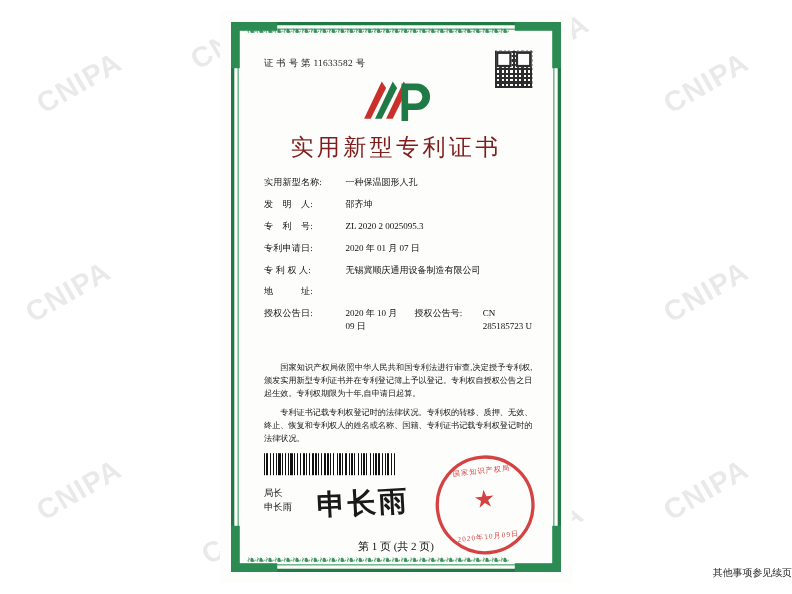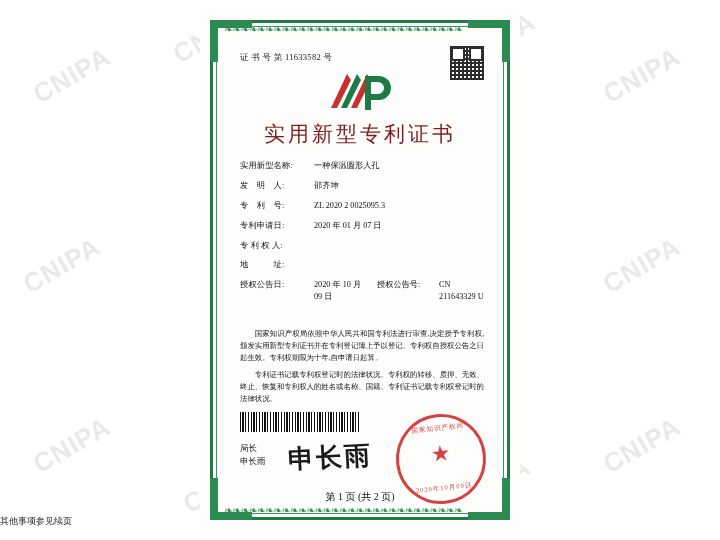--- a/index.html
+++ b/index.html
@@ -244,21 +244,21 @@
     text-align: center;
     font-size: 10px;
     color: #111;
   }
 
   
   .footer-note {
     position: absolute;
     left: 0; right: 0;
     bottom: 12px;
-    text-align: left;
+    text-align: right;
     font-size: 9px;
     color: #222;
     font-family: "DejaVu Serif", serif;
   }
 
   
   .wm {
     position: absolute;
     font-family: "Liberation Sans", sans-serif;
     font-weight: bold;
@@ -328,29 +328,30 @@
         <div class="row">
           <div class="lbl">专　利　号:</div>
           <div class="val">ZL 2020 2 0025095.3</div>
         </div>
         <div class="row">
           <div class="lbl">专利申请日:</div>
           <div class="val">2020 年 01 月 07 日</div>
         </div>
         <div class="row">
           <div class="lbl">专 利 权 人:</div>
+          <div class="val">无锡冀顺庆通用设备制造有限公司</div>
         </div>
         <div class="row">
           <div class="lbl">地　　　址:</div>
         </div>
         <div class="row two">
           <div class="lbl">授权公告日:</div>
           <div class="val2">2020 年 10 月 09 日</div>
           <div class="lbl2">授权公告号:</div>
-          <div class="val2">CN 211643329 U</div>
+          <div class="val2">CN 285185723 U</div>
         </div>
       </div>
 
     <div class="body-text" id="body-text">
         <p>国家知识产权局依照中华人民共和国专利法进行审查,决定授予专利权,颁发实用新型专利证书并在专利登记簿上予以登记。专利权自授权公告之日起生效。专利权期限为十年,自申请日起算。</p>
         <p>专利证书记载专利权登记时的法律状况。专利权的转移、质押、无效、终止、恢复和专利权人的姓名或名称、国籍、专利证书记载专利权登记时的法律状况。</p>
       </div>
 
     <div class="barcode"></div>
 

